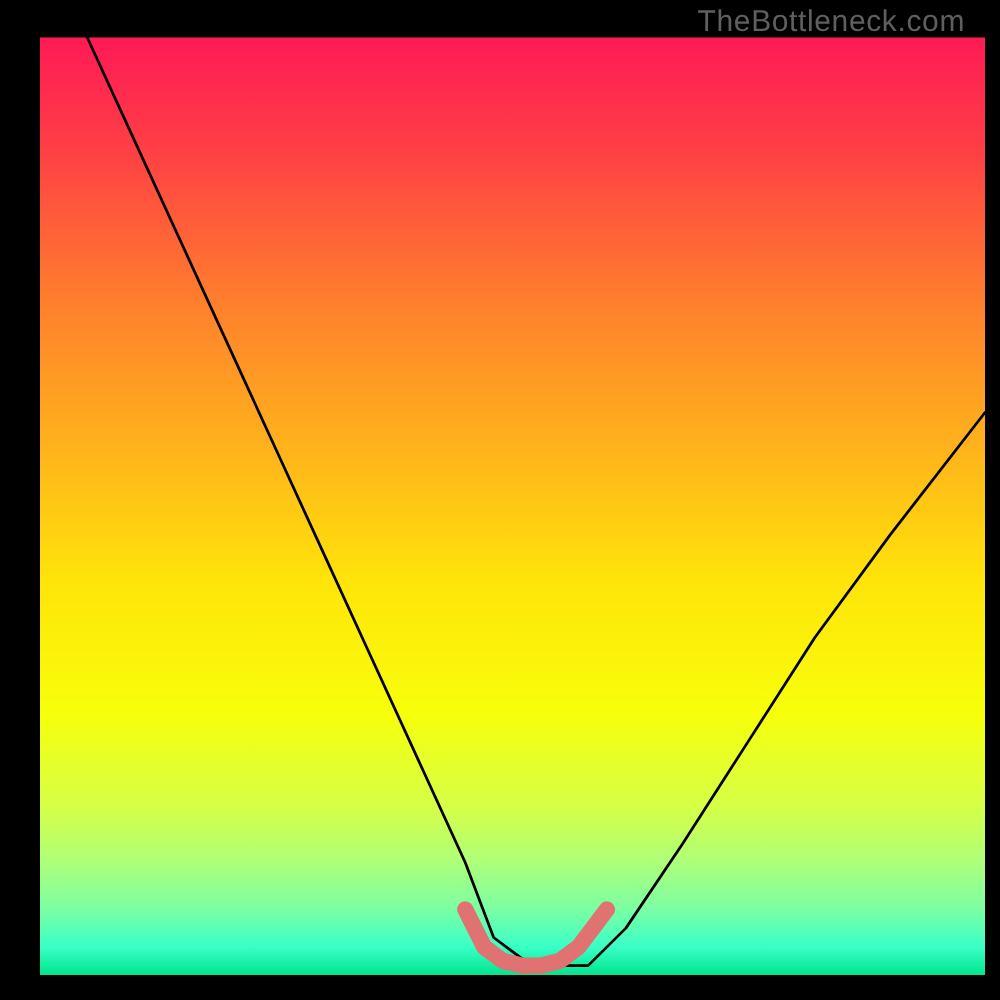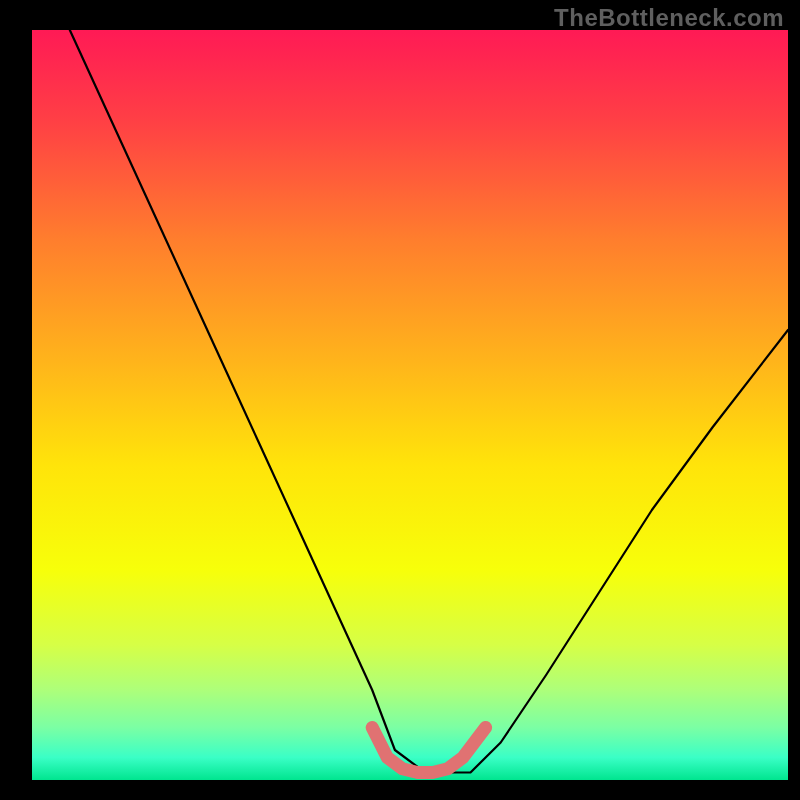--- a/index.html
+++ b/index.html
@@ -13,24 +13,24 @@
   }
   .chart-wrap {
     position: relative;
     width: 800px;
     height: 800px;
     background: #000;
   }
   .watermark {
     position: absolute;
     top: 4px;
-    right: 16px;
+    right: 28px;
     color: #5f5f5f;
     font-size: 24px;
-    font-weight: 700;
+    font-weight: 400;
     letter-spacing: 0.5px;
     z-index: 10;
   }
   svg { display: block; }
 </style>
 </head>
 <body>
 
 <div class="chart-wrap">
 

